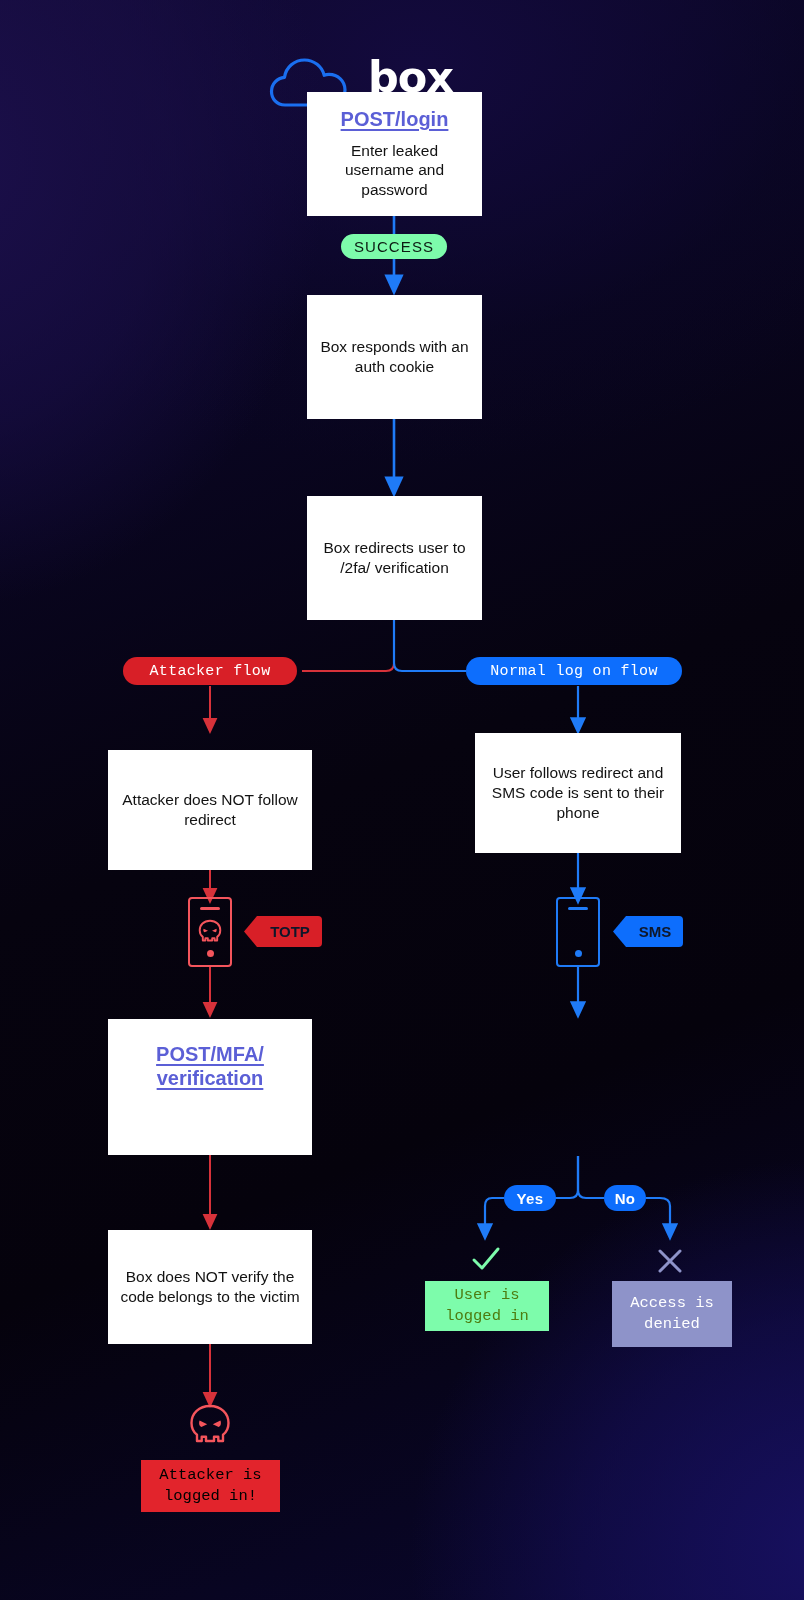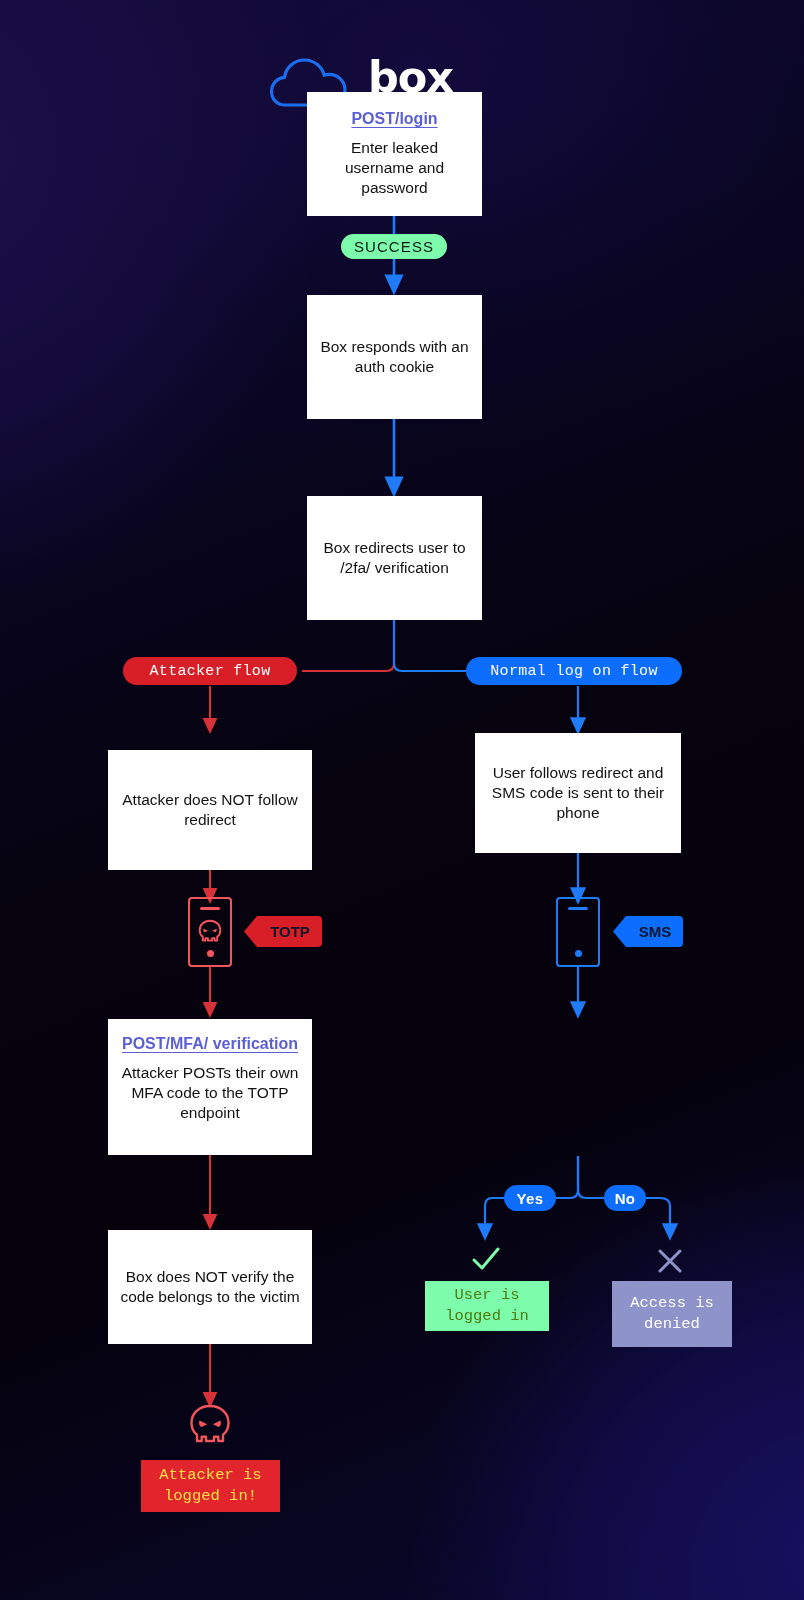--- a/index.html
+++ b/index.html
@@ -47,21 +47,21 @@
     text-align: center;
     line-height: 1.28;
     font-size: 15.5px;
     padding: 10px 12px;
     z-index: 5;
   }
 
   .node .endpoint {
     color: #5b5fd6;
     font-weight: bold;
-    font-size: 16px;
+    font-size: 20px;
     text-decoration: underline;
     text-underline-offset: 3px;
     line-height: 1.18;
     margin-bottom: 9px;
     display: block;
   }
 
   .node .body { display: block; }
 
   
@@ -170,21 +170,21 @@
     align-items: center;
     justify-content: center;
     text-align: center;
     font-family: "Liberation Mono", "DejaVu Sans Mono", monospace;
     font-size: 15.5px;
     line-height: 1.35;
     z-index: 6;
   }
   .chip-success { background: #7dfcab; color: #4d7c0f; }
   .chip-denied  { background: #8e93c9; color: #ffffff; }
-  .chip-attacker { background: #e2242c; color: #fde047; }
+  .chip-attacker { background: #e2242c; color: #000000; }
 
   .mark {
     position: absolute;
     z-index: 6;
     line-height: 1;
   }
 
   .boxlogo {
     position: absolute;
     z-index: 7;
@@ -290,23 +290,22 @@
 
   <div class="tag tag-totp" style="left:244px; top:916px; width:78px; height:31px;">TOTP</div>
 
   <div class="phone phone-blue" style="left:556px; top:897px; width:44px; height:70px;">
     <div class="speaker"></div>
     <div class="homedot"></div>
   </div>
 
   <div class="tag tag-sms" style="left:613px; top:916px; width:70px; height:31px;">SMS</div>
 
-  <div class="node" style="left:108px; top:1019px; width:204px; height:136px; justify-content:flex-start; padding-top:16px;">
+  <div class="node" style="left:108px; top:1019px; width:204px; height:136px; justify-content:flex-start; padding-top:24px;">
     <span class="endpoint">POST/MFA/ verification</span>
-    <span class="body">Attacker POSTs their own MFA code to the TOTP endpoint</span>
   </div>
 
 
   <div class="pill pill-yes" style="left:504px; top:1185px; width:52px; height:26px;">Yes</div>
   <div class="pill pill-no" style="left:604px; top:1185px; width:42px; height:26px;">No</div>
 
   <div class="node" style="left:108px; top:1230px; width:204px; height:114px;">
     <span class="body">Box does NOT verify the code belongs to the victim</span>
   </div>
 

